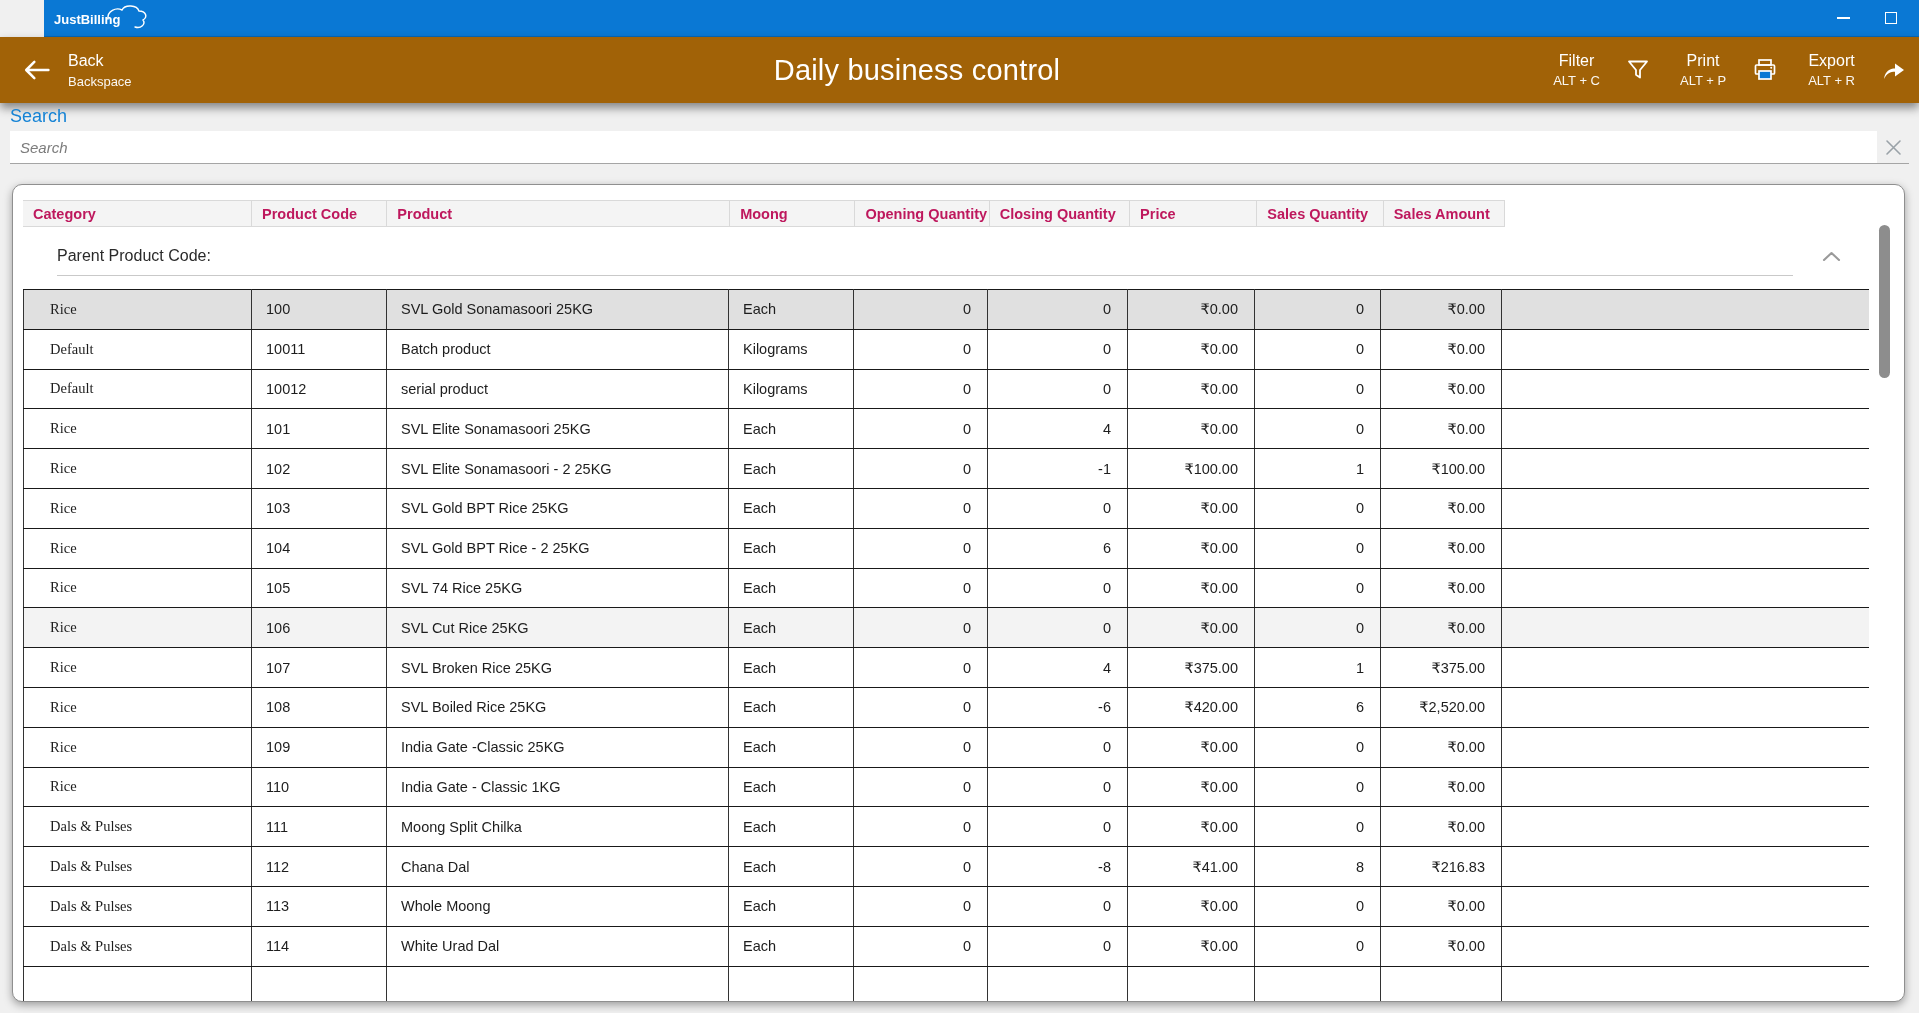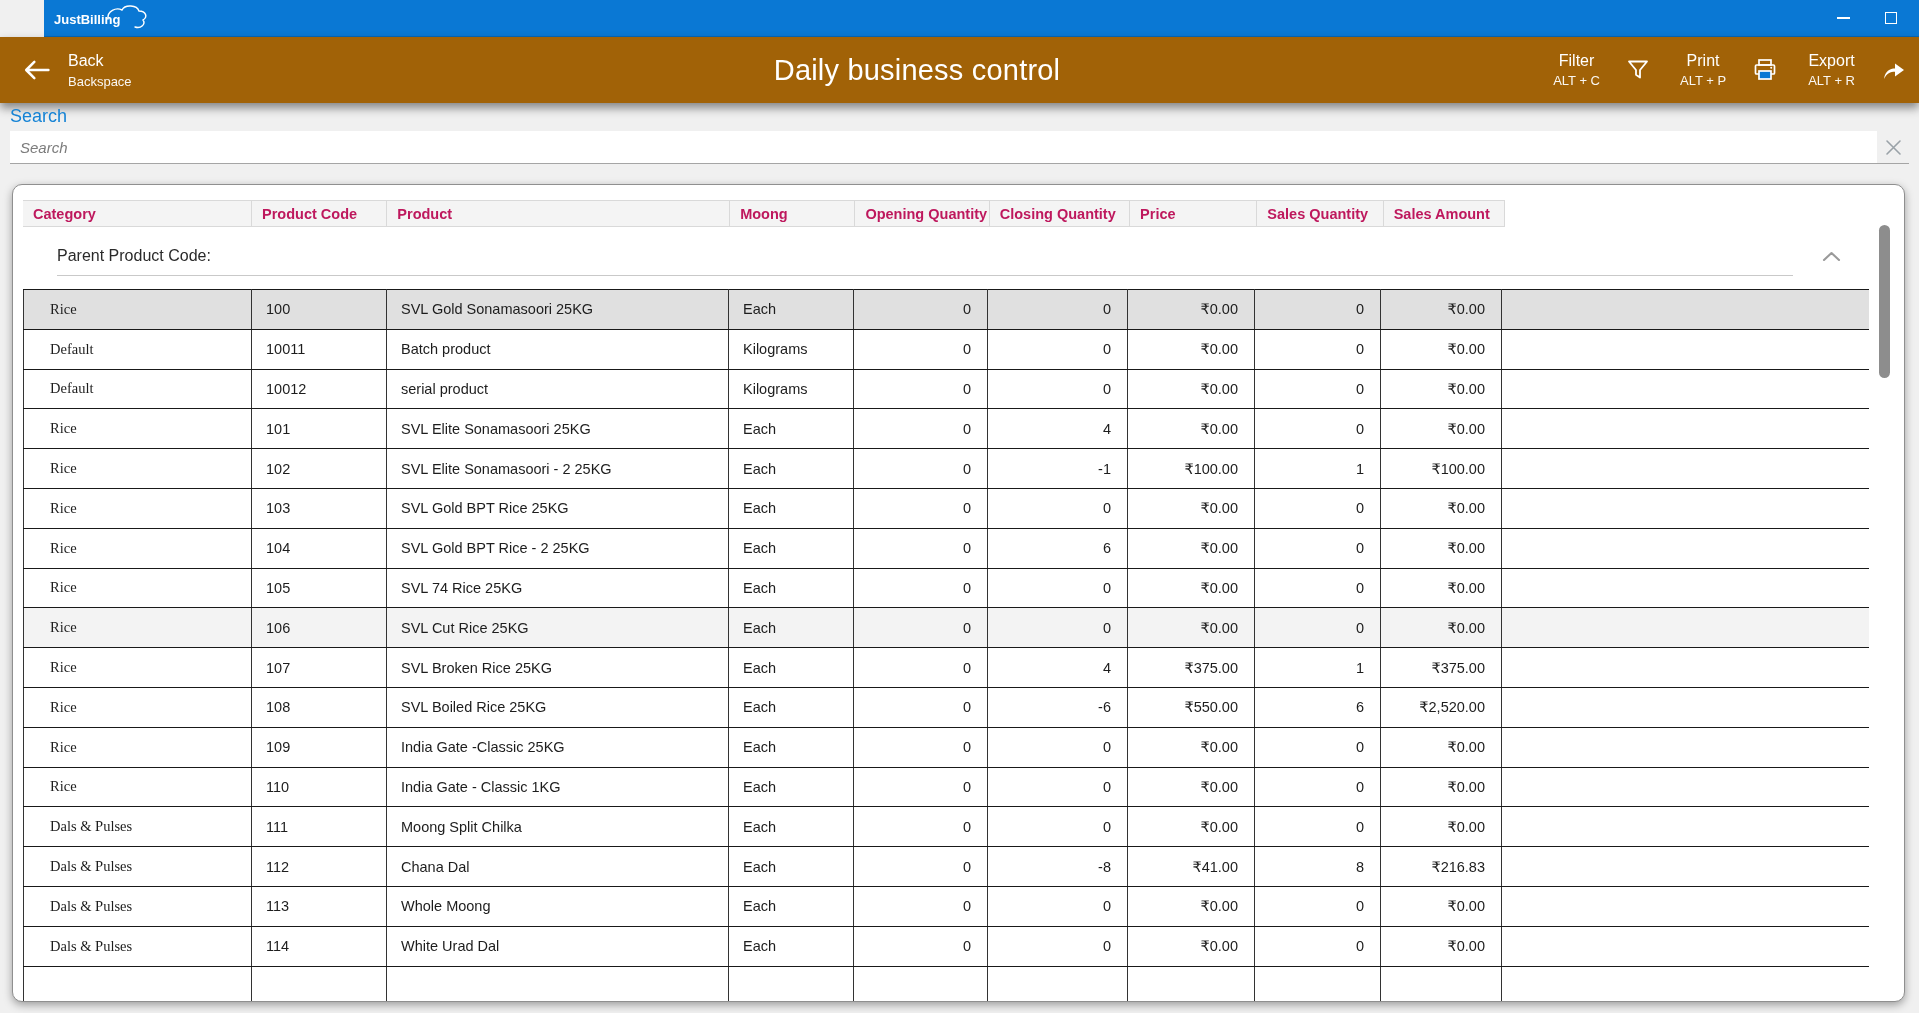--- a/index.html
+++ b/index.html
@@ -332,21 +332,21 @@
           <td class="num">₹375.00</td>
           <td class="spacer"></td>
         </tr>
         <tr>
           <td class="first">Rice</td>
           <td>108</td>
           <td>SVL Boiled Rice 25KG</td>
           <td>Each</td>
           <td class="num">0</td>
           <td class="num">-6</td>
-          <td class="num">₹550.00</td>
+          <td class="num">₹420.00</td>
           <td class="num">6</td>
           <td class="num">₹2,520.00</td>
           <td class="spacer"></td>
         </tr>
         <tr>
           <td class="first">Rice</td>
           <td>109</td>
           <td>India Gate -Classic 25KG</td>
           <td>Each</td>
           <td class="num">0</td>

